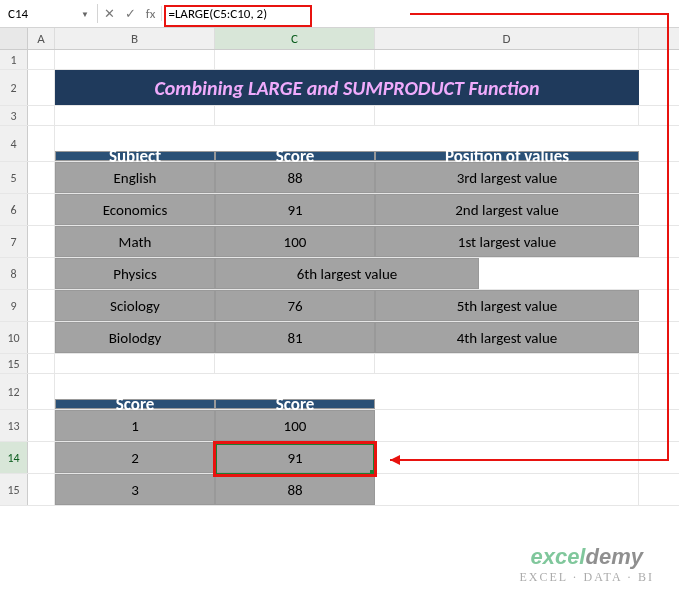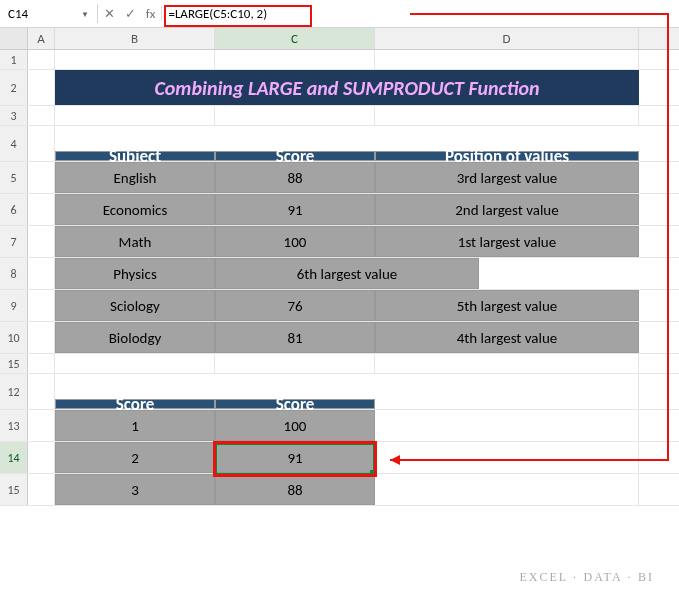--- a/index.html
+++ b/index.html
@@ -334,14 +334,17 @@
 
   <div class="red-highlight" style="left:213px; top:391px; width:164px; height:36px;"></div>
 </div>
 
 <svg class="arrow-path" style="left:0; top:0;" width="679" height="597">
   <path d="M 410 14 L 668 14 L 668 460 L 390 460" stroke="#e8130f" stroke-width="2" fill="none"></path>
   <polygon points="390,460 400,455 400,465" fill="#e8130f"></polygon>
 </svg>
 
 <div class="watermark">
+  <div class="brand">
+    <span class="green">excel</span><span>demy</span>
+  </div>
   <div class="tag">EXCEL · DATA · BI</div>
 </div>
 
 </body></html>

